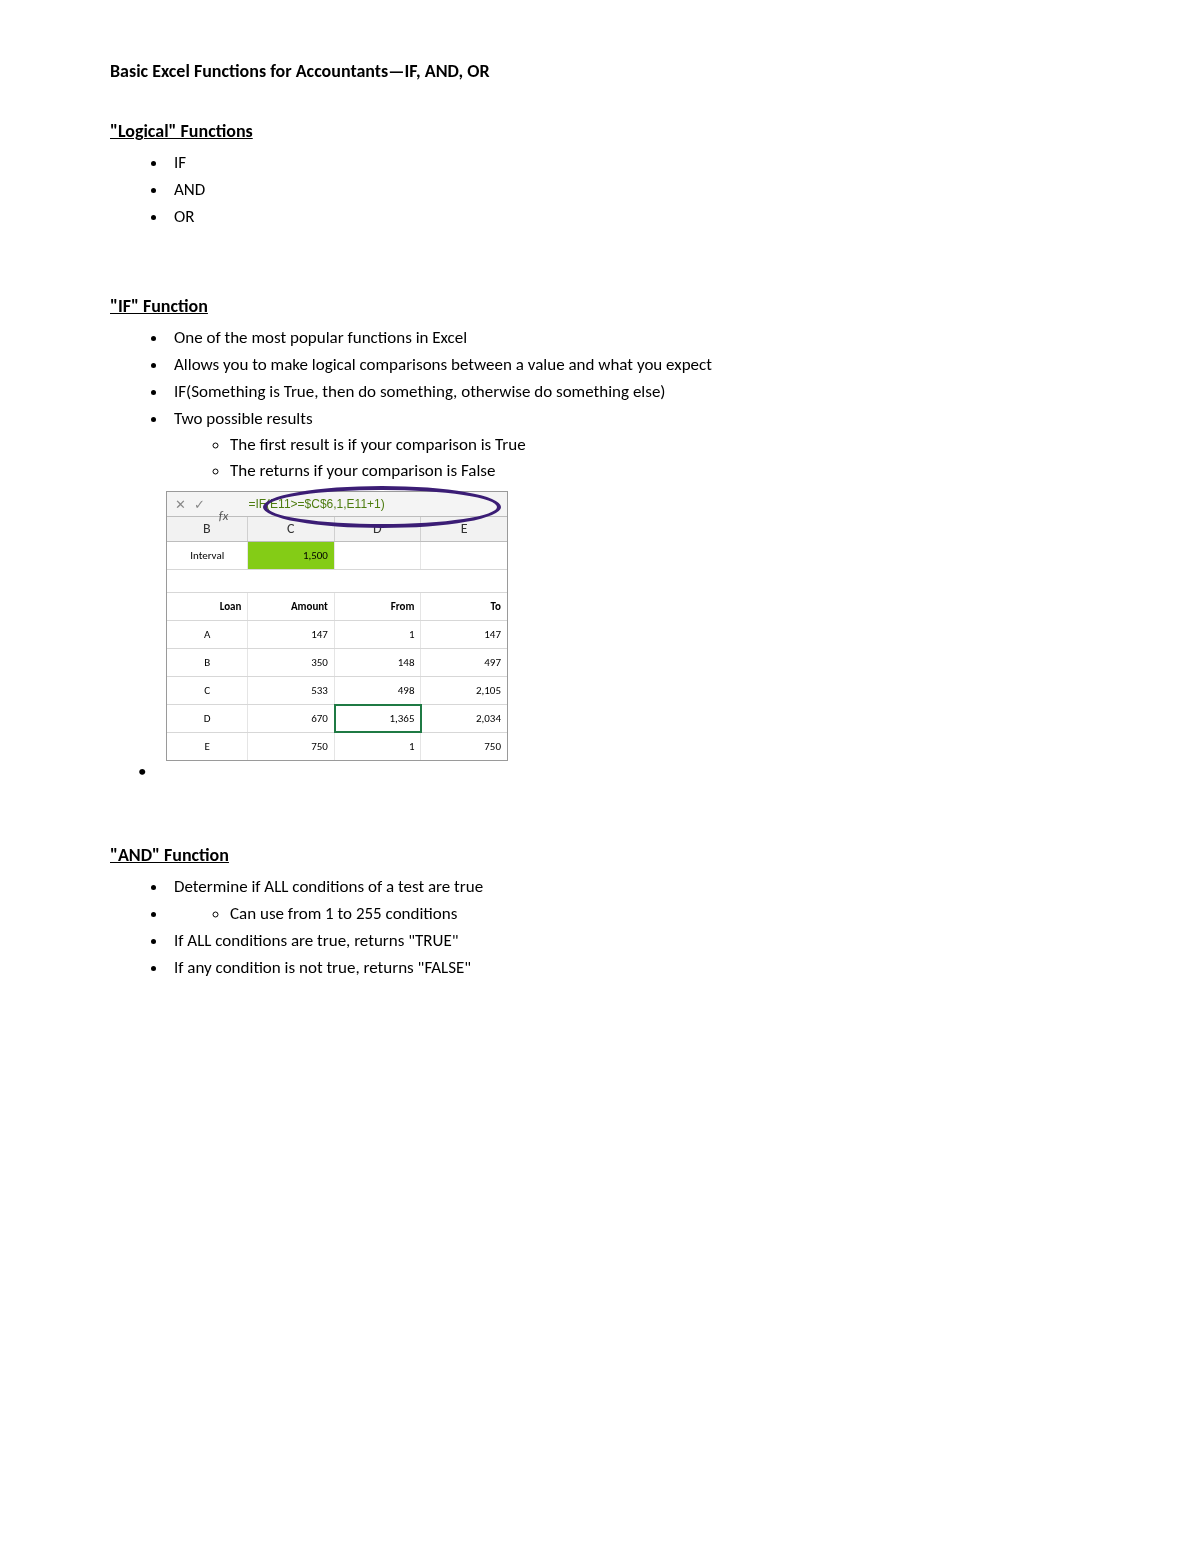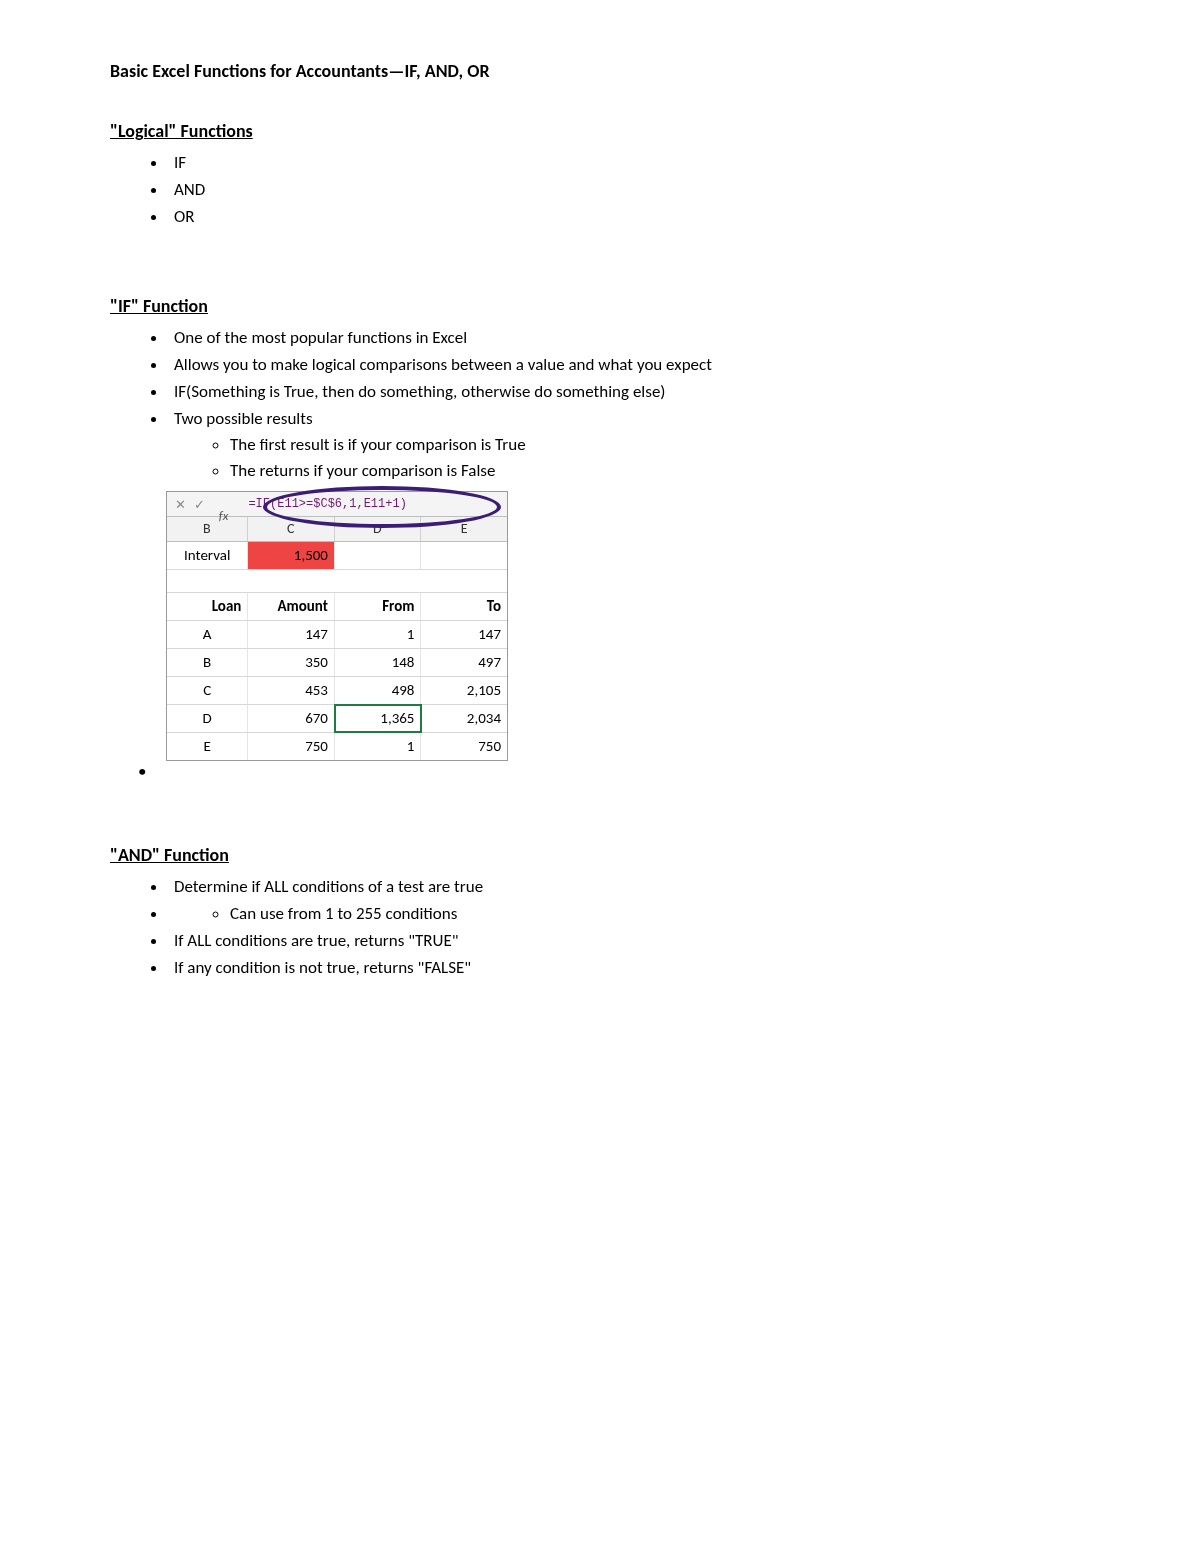--- a/index.html
+++ b/index.html
@@ -72,23 +72,23 @@
   }
   .fx-icon { color: #888; font-size: 13px; }
   .fx-text {
     font-style: italic;
     font-size: 13px;
     padding-left: 6px;
     position: relative;
     margin-top: 22px;
   }
   .fx-formula {
-    font-family: Liberation Mono, monospace;
+    font-family: Liberation Sans, sans-serif;
     font-size: 12px;
-    color: #701a75;
+    color: #4d7c0f;
     padding-left: 12px;
     font-style: normal;
   }
   .col-headers {
     display: flex;
     height: 24px;
     background: #f2f2f2;
     border-bottom: 1px solid #bdbdbd;
     font-size: 14px;
     color: #333;
@@ -96,32 +96,32 @@
   .col-headers div {
     text-align: center;
     line-height: 24px;
     border-right: 1px solid #d0d0d0;
   }
   .cB { width: 80px; } .cC { width: 86px; } .cD { width: 86px; } .cE { width: 86px; border-right:none !important; }
   .data-rows .row {
     display: flex;
     height: 27px;
     border-bottom: 1px solid #d7d7d7;
-    font-size: 15px;
+    font-size: 11px;
   }
   .data-rows .row div {
     border-right: 1px solid #e5e5e5;
     padding: 0 6px;
     line-height: 27px;
   }
   .data-rows .row div.cE { border-right: none; }
   .num { text-align: right; }
   .txt { text-align: center; }
   .interval-val {
-    background: #ef4444;
+    background: #84cc16;
     text-align: right;
   }
   .hdr-cell {
     font-weight: bold;
     text-align: right;
   }
   .blank-row { height: 22px; border-bottom: 1px solid #d7d7d7; }
   .cell-select {
     outline: 2px solid #1f7a44;
     outline-offset: -1px;
@@ -216,21 +216,21 @@
           <div class="cE num">147</div>
         </div>
         <div class="row">
           <div class="cB txt">B</div>
           <div class="cC num">350</div>
           <div class="cD num">148</div>
           <div class="cE num">497</div>
         </div>
         <div class="row">
           <div class="cB txt">C</div>
-          <div class="cC num">453</div>
+          <div class="cC num">533</div>
           <div class="cD num">498</div>
           <div class="cE num">2,105</div>
         </div>
         <div class="row">
           <div class="cB txt">D</div>
           <div class="cC num">670</div>
           <div class="cD num cell-select">1,365</div>
           <div class="cE num">2,034</div>
         </div>
         <div class="row" style="border-bottom:none;">

